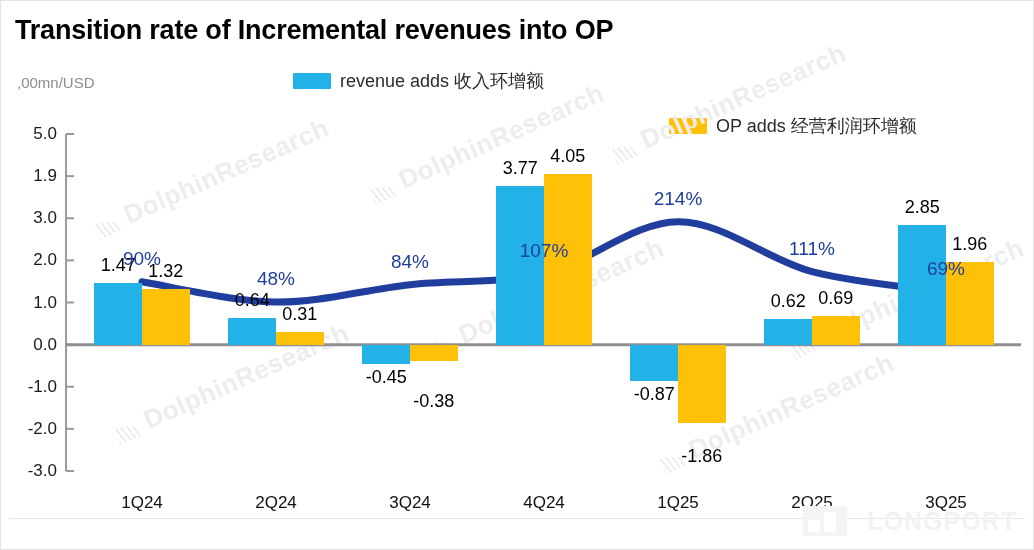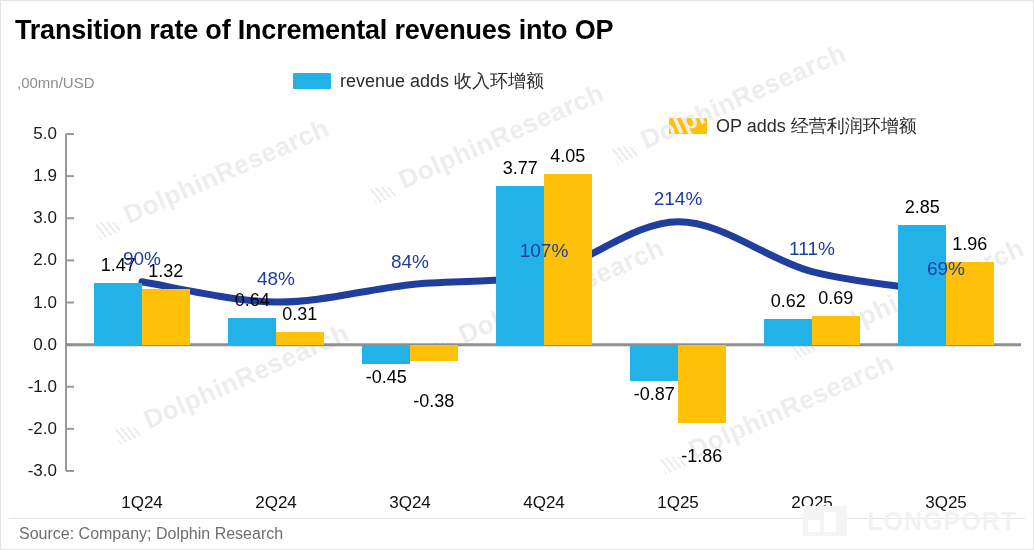--- a/index.html
+++ b/index.html
@@ -207,19 +207,18 @@
       <div class="xtick-label" style="left: 141px;">1Q24</div>
       <div class="xtick-label" style="left: 275px;">2Q24</div>
       <div class="xtick-label" style="left: 409px;">3Q24</div>
       <div class="xtick-label" style="left: 543px;">4Q24</div>
       <div class="xtick-label" style="left: 677px;">1Q25</div>
       <div class="xtick-label" style="left: 811px;">2Q25</div>
       <div class="xtick-label" style="left: 945px;">3Q25</div>
     </div>
 
   <div id="footer-rule"></div>
-  <div id="source">Source: Company; Dolphin Research</div>
   <div id="longport">
     <span class="lp-mark"></span>
     <span class="lp-text">LONGPORT</span>
   </div>
 
 </div>
 
 </body></html>

